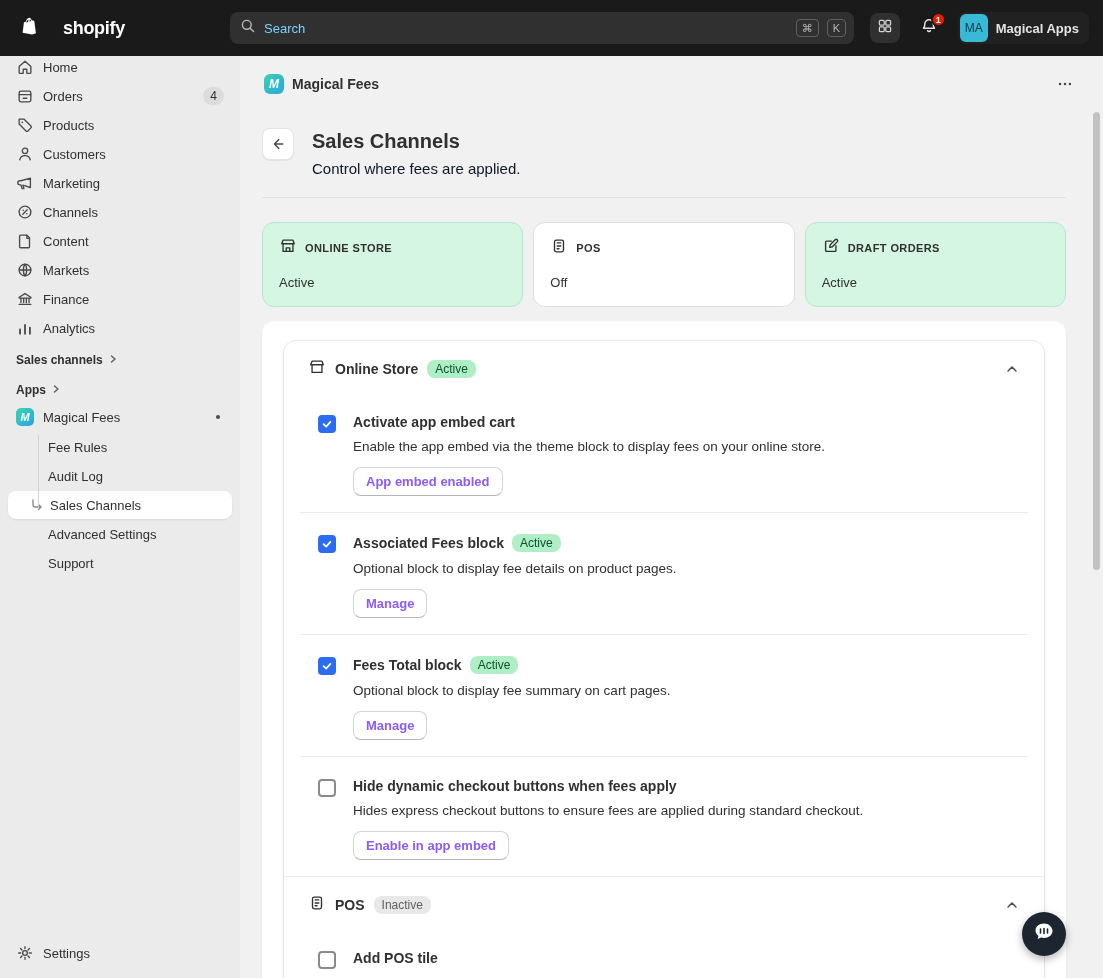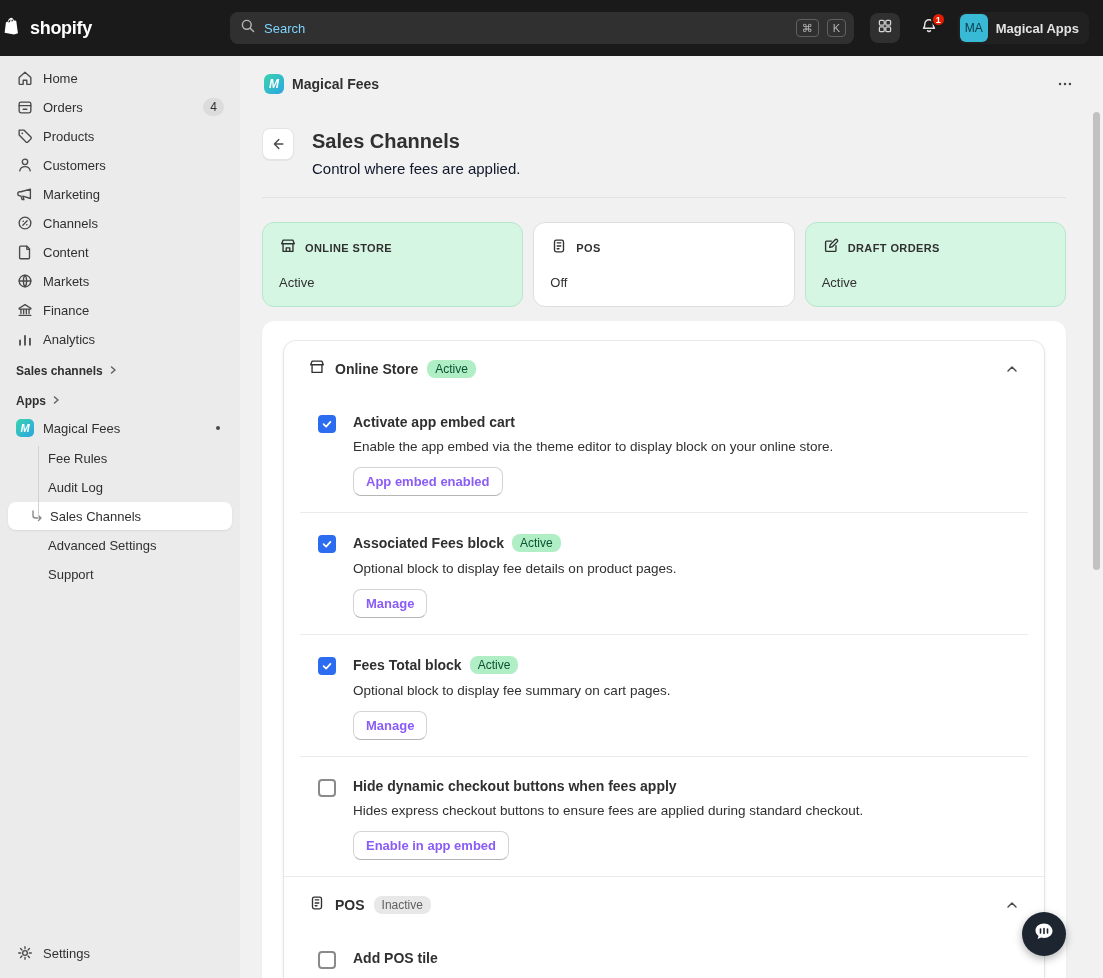--- a/index.html
+++ b/index.html
@@ -2,21 +2,21 @@
 <html><head>
 <meta charset="utf-8">
 <style>
   * { margin:0; padding:0; box-sizing:border-box; }
   html,body { width:1103px; height:978px; overflow:hidden; background:#f1f1f1;
     font-family:"Liberation Sans", sans-serif; color:#303030; }
 
   
   .topbar { position:absolute; top:0; left:0; width:1103px; height:56px; background:#1a1a1a;
     display:flex; align-items:center; z-index:30; }
-  .logo { width:230px; display:flex; align-items:center; gap:8px; }
+  .logo { width:230px; display:flex; align-items:center; gap:23px; padding-left:18px; }
   .logo .brand { color:#fff; font-size:18px; font-weight:bold; letter-spacing:-0.3px; }
   .searchbox { width:624px; height:32px; background:#303030; border-radius:8px; display:flex;
     align-items:center; gap:8px; padding:0 8px 0 10px; cursor:text; }
   .searchbox .stext { color:#7dd3fc; font-size:13px; flex:1; }
   .kbd { border:1px solid #616161; border-radius:4px; color:#b5b5b5; font-size:11px;
     padding:1px 5px; line-height:14px; }
   .top-right { margin-left:auto; display:flex; align-items:center; gap:14px; padding-right:14px; }
   .icon-btn { width:30px; height:30px; border-radius:8px; background:#303030; display:flex;
     align-items:center; justify-content:center; cursor:pointer; }
   .bell-wrap { position:relative; width:30px; height:30px; display:flex; align-items:center;
@@ -24,21 +24,21 @@
   .notif-badge { position:absolute; top:-1px; right:-2px; min-width:15px; height:15px;
     background:#e51c00; color:#fff; font-size:9px; font-weight:bold; border-radius:8px;
     display:flex; align-items:center; justify-content:center; padding:0 3px; border:2px solid #1a1a1a; }
   .account { display:flex; align-items:center; gap:8px; background:#212121; border-radius:8px;
     padding:2px 10px 2px 2px; height:32px; cursor:pointer; }
   .avatar { width:28px; height:28px; border-radius:6px; background:#38b9d6; color:#083a46;
     font-size:12px; font-weight:normal; display:flex; align-items:center; justify-content:center; }
   .account-name { color:#e3e3e3; font-size:13px; font-weight:bold; }
 
   
-  .sidebar { position:absolute; top:56px; left:0; width:240px; bottom:0; background:#ebebeb;
+  .sidebar { position:absolute; top:45px; left:0; width:240px; bottom:0; background:#ebebeb;
     display:flex; flex-direction:column; padding:8px 0 10px; z-index:20; }
   .nav-item { display:flex; align-items:center; gap:9px; height:28px; margin:0 8px 1px;
     padding:0 8px; border-radius:8px; cursor:pointer; font-size:13px; font-weight:500; }
   .nicon { width:18px; height:18px; display:flex; align-items:center; justify-content:center; }
   .nav-badge { margin-left:auto; background:#dcdcdc; color:#303030; font-size:12px;
     border-radius:9px; padding:0 7px; height:18px; display:flex; align-items:center; }
   .nav-header { display:flex; align-items:center; gap:5px; font-size:12px; font-weight:bold;
     padding:10px 16px 6px; cursor:pointer; }
   .app-dot { width:4px; height:4px; border-radius:50%; background:#4a4a4a; margin-left:auto; margin-right:4px; }
   .app-icon { width:18px; height:18px; border-radius:5px;
@@ -424,21 +424,21 @@
             <div class="row">
               <span class="checkbox checked">
                 <svg width="12" height="12" viewBox="0 0 14 14">
                     <path d="M3 7.2 6 10l5-5.5" stroke="#fff" stroke-width="2" fill="none" stroke-linecap="round" stroke-linejoin="round"></path>
                   </svg>
               </span>
               <div>
                 <div class="row-title-line">
                   <span class="row-title">Activate app embed cart</span>
                 </div>
-                <div class="row-desc">Enable the app embed via the theme editor to display block on your online store.</div>
+                <div class="row-desc">Enable the app embed via the theme block to display fees on your online store.</div>
                 <button class="btn">App embed enabled</button>
               </div>
             </div>
 
             <div class="row">
               <span class="checkbox checked">
                 <svg width="12" height="12" viewBox="0 0 14 14">
                     <path d="M3 7.2 6 10l5-5.5" stroke="#fff" stroke-width="2" fill="none" stroke-linecap="round" stroke-linejoin="round"></path>
                   </svg>
               </span>

